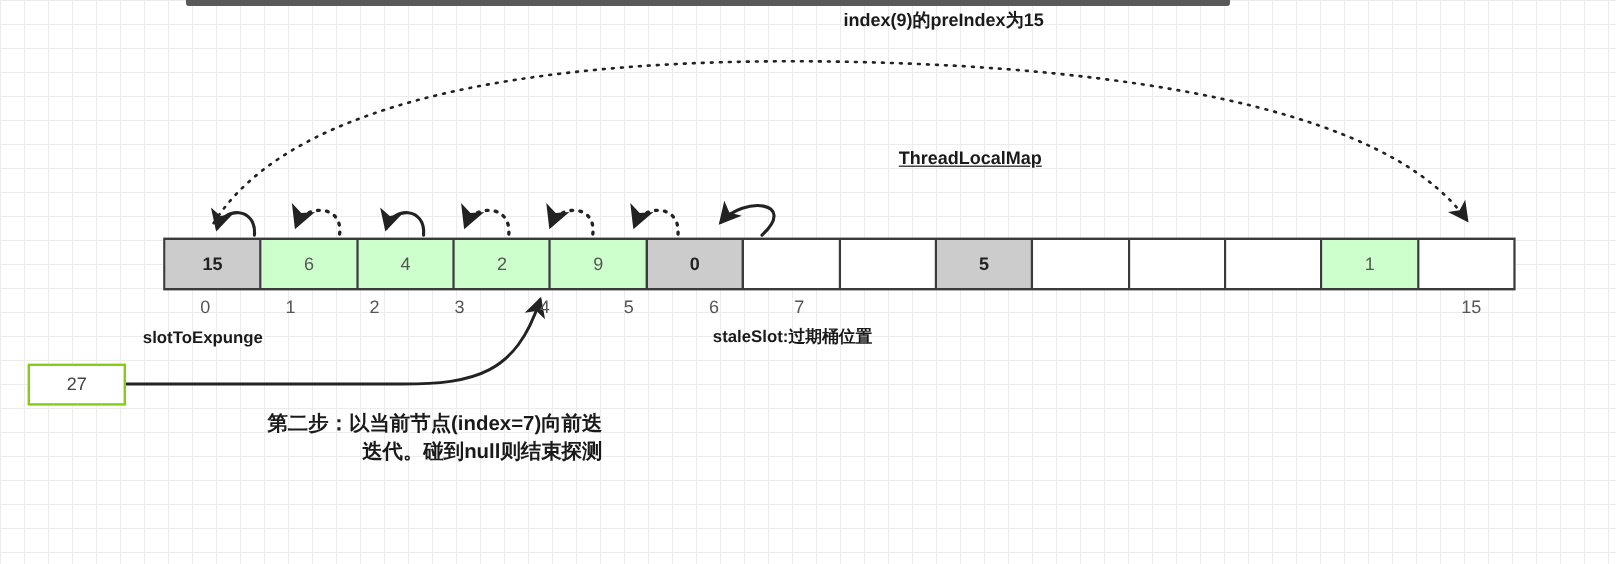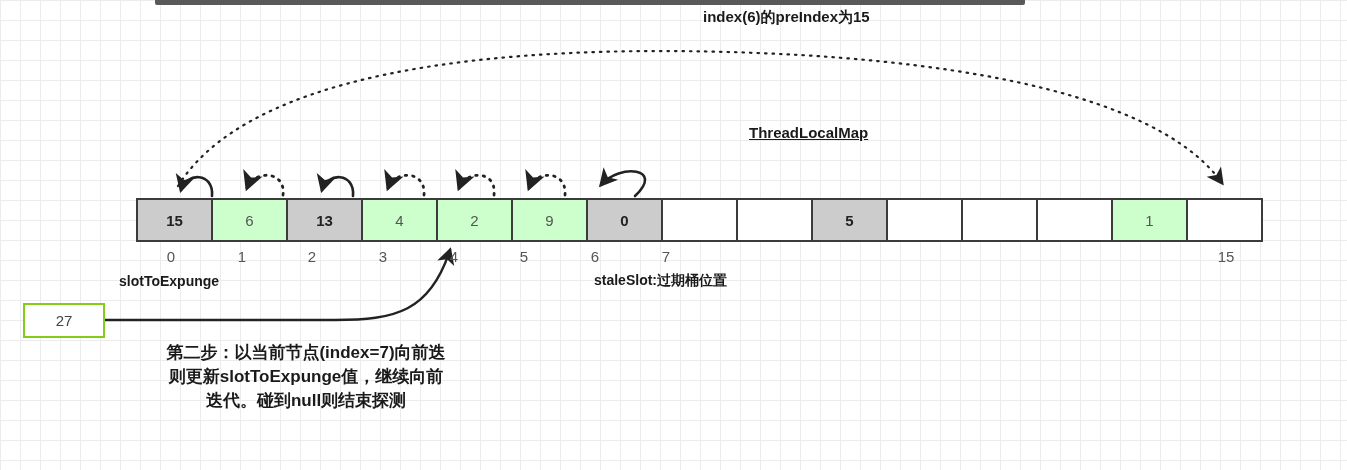--- a/index.html
+++ b/index.html
@@ -87,21 +87,21 @@
     display:flex;align-items:center;justify-content:center;
     font-size:15px;color:#444;
     box-sizing:border-box;
     z-index:4;
   }
 
   
   #caption{
     position:absolute;left:110px;top:341px;
     width:392px;
-    text-align:center;
+    text-align:right;
     font-size:17px;
     font-weight:bold;
     color:#1a1a1a;
     line-height:1.42;
     z-index:5;
   }
   #caption div{white-space:nowrap;}
 </style>
 </head>
 <body>
@@ -132,28 +132,27 @@
     <path d="M565,195 C567,170 536,170 529,188" marker-end="url(#ah)"></path>
   </g>
 
   <path fill="none" stroke="#222222" stroke-width="2.2" stroke-dasharray="1.5 6" stroke-linecap="round" d="M178,186 C260,55 560,42 800,55 C1020,68 1170,110 1222,183" marker-end="url(#ah-thin)"></path>
 
   <path fill="none" stroke="#222222" stroke-width="2.4" stroke-linecap="round" d="M105,320 L335,320 C395,320 430,312 450,250" marker-end="url(#ah)"></path>
 </svg>
 
 <div class="layer" id="content">
 
-  <div class="lbl" id="title-label">index(6)的preIndex为15</div>
+  <div class="lbl" id="title-label">index(9)的preIndex为15</div>
 
   <div class="lbl" id="tlm-label">ThreadLocalMap</div>
 
   <div id="array">
     <div class="cell gray">15</div>
     <div class="cell green">6</div>
-    <div class="cell gray">13</div>
     <div class="cell green">4</div>
     <div class="cell green">2</div>
     <div class="cell green">9</div>
     <div class="cell gray">0</div>
     <div class="cell white"></div>
     <div class="cell white"></div>
     <div class="cell gray">5</div>
     <div class="cell white"></div>
     <div class="cell white"></div>
     <div class="cell white"></div>
@@ -172,17 +171,16 @@
   <div class="idx" style="left:1206px">15</div>
 
   <div class="lbl" id="slot-label">slotToExpunge</div>
 
   <div class="lbl" id="stale-label">staleSlot:过期桶位置</div>
 
   <div id="val-box">27</div>
 
   <div id="caption">
     <div>第二步：以当前节点(index=7)向前迭</div>
-    <div>则更新slotToExpunge值，继续向前</div>
     <div>迭代。碰到null则结束探测</div>
   </div>
 
 </div>
 
 </body></html>

